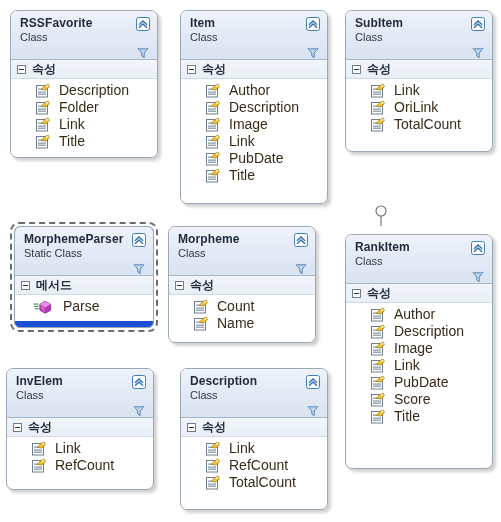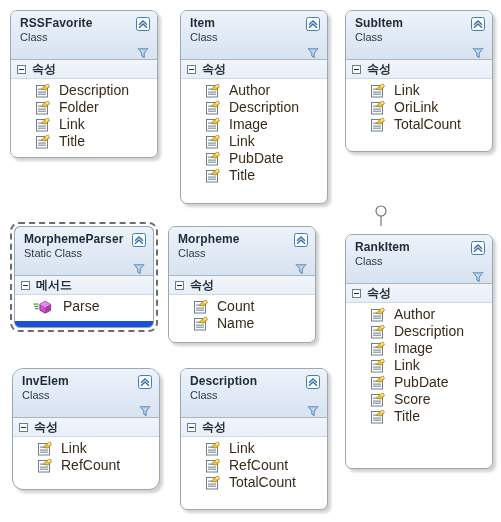--- a/index.html
+++ b/index.html
@@ -549,21 +549,21 @@
               <rect x="3" y="8.5" width="8" height="1.2" fill="#7f92a6"></rect>
               <rect x="3" y="10.6" width="8" height="1.2" fill="#7f92a6"></rect>
               <rect x="3" y="5.4" width="4" height="1.6" fill="#9fb0c2"></rect>
               <path d="M6.2 6.4 L10.2 2.3 L13.2 1.2 L14.4 3.6 L10.8 7.0 Z" fill="#f2c230" stroke="#9a7a12" stroke-width="0.8" stroke-linejoin="round"></path>
               <path d="M10.6 2.6 L13.0 1.6 L13.8 3.2 L11.4 4.2 Z" fill="#fde79a"></path>
             </svg></span>
           <span class="member-name">Title</span>
         </div>
       </div>
     </div>
-    <div class="class-box" style="left: 12px; top: 368px; width: 148px; height: 122px; border-radius: 11px;">
+    <div class="class-box" style="left: 6px; top: 368px; width: 148px; height: 122px;">
       <div class="box-header">
         <div class="box-title">InvElem</div>
         <div class="box-stereotype">Class</div>
         <span class="collapse-icon"><svg width="14" height="14" viewBox="0 0 14 14" xmlns="http://www.w3.org/2000/svg">
             <rect x="0.5" y="0.5" width="13" height="13" rx="2" ry="2" fill="#ffffff" stroke="#3f7fbf" stroke-width="1"></rect>
             <path d="M3.5 7.2 L7 3.9 L10.5 7.2" fill="none" stroke="#2f6fae" stroke-width="1.4" stroke-linecap="square"></path>
             <path d="M3.5 10.3 L7 7.0 L10.5 10.3" fill="none" stroke="#2f6fae" stroke-width="1.4" stroke-linecap="square"></path>
           </svg></span>
         <span class="filter-icon"><svg width="12" height="12" viewBox="0 0 12 12" xmlns="http://www.w3.org/2000/svg">
             <path d="M1 1.6 L11 1.6 L7.2 6.0 L7.2 10.6 L4.8 9.0 L4.8 6.0 Z" fill="#c7d8ea" stroke="#4a7bb0" stroke-width="0.9" stroke-linejoin="round"></path>

